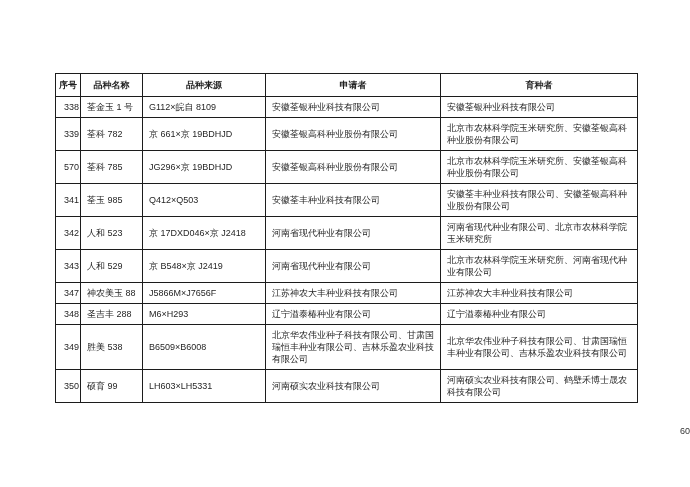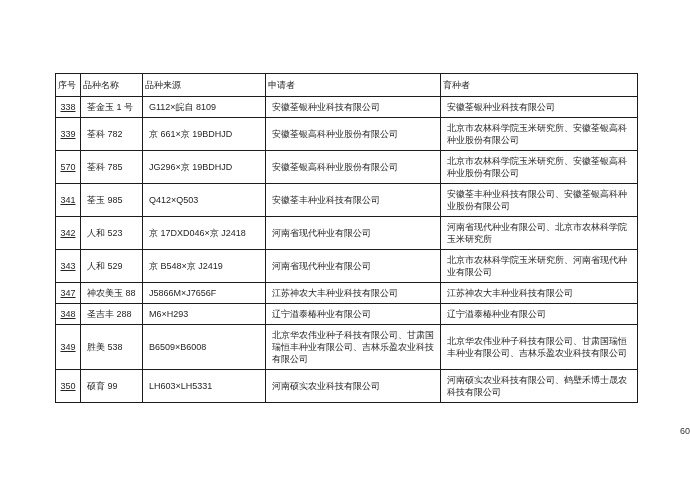--- a/index.html
+++ b/index.html
@@ -25,29 +25,29 @@
   .variety-table th, .variety-table td {
     border: 1px solid #1c1c1c;
     font-size: 9px;
     line-height: 12px;
     padding: 4px 6px;
     vertical-align: middle;
     word-break: break-all;
     overflow-wrap: break-word;
   }
   .variety-table th {
-    font-weight: normal;
-    text-align: left;
+    font-weight: bold;
+    text-align: center;
     padding: 5px 2px;
     color: #1f1f1f;
     margin-top: 16px;
   }
   .variety-table td.c-no {
-    text-align: center;
-    padding-left: 1px; padding-right: 1px; text-decoration: underline;
+    text-align: right;
+    padding-left: 1px; padding-right: 1px;
   }
   .col-no    { width: 25px; }
   .col-name  { width: 62px; }
   .col-src   { width: 123px; }
   .col-app   { width: 175px; }
   .col-brd   { width: 197px; }
   .page-number {
     position: absolute;
     left: 0; right: 0;
     top: 426px;

